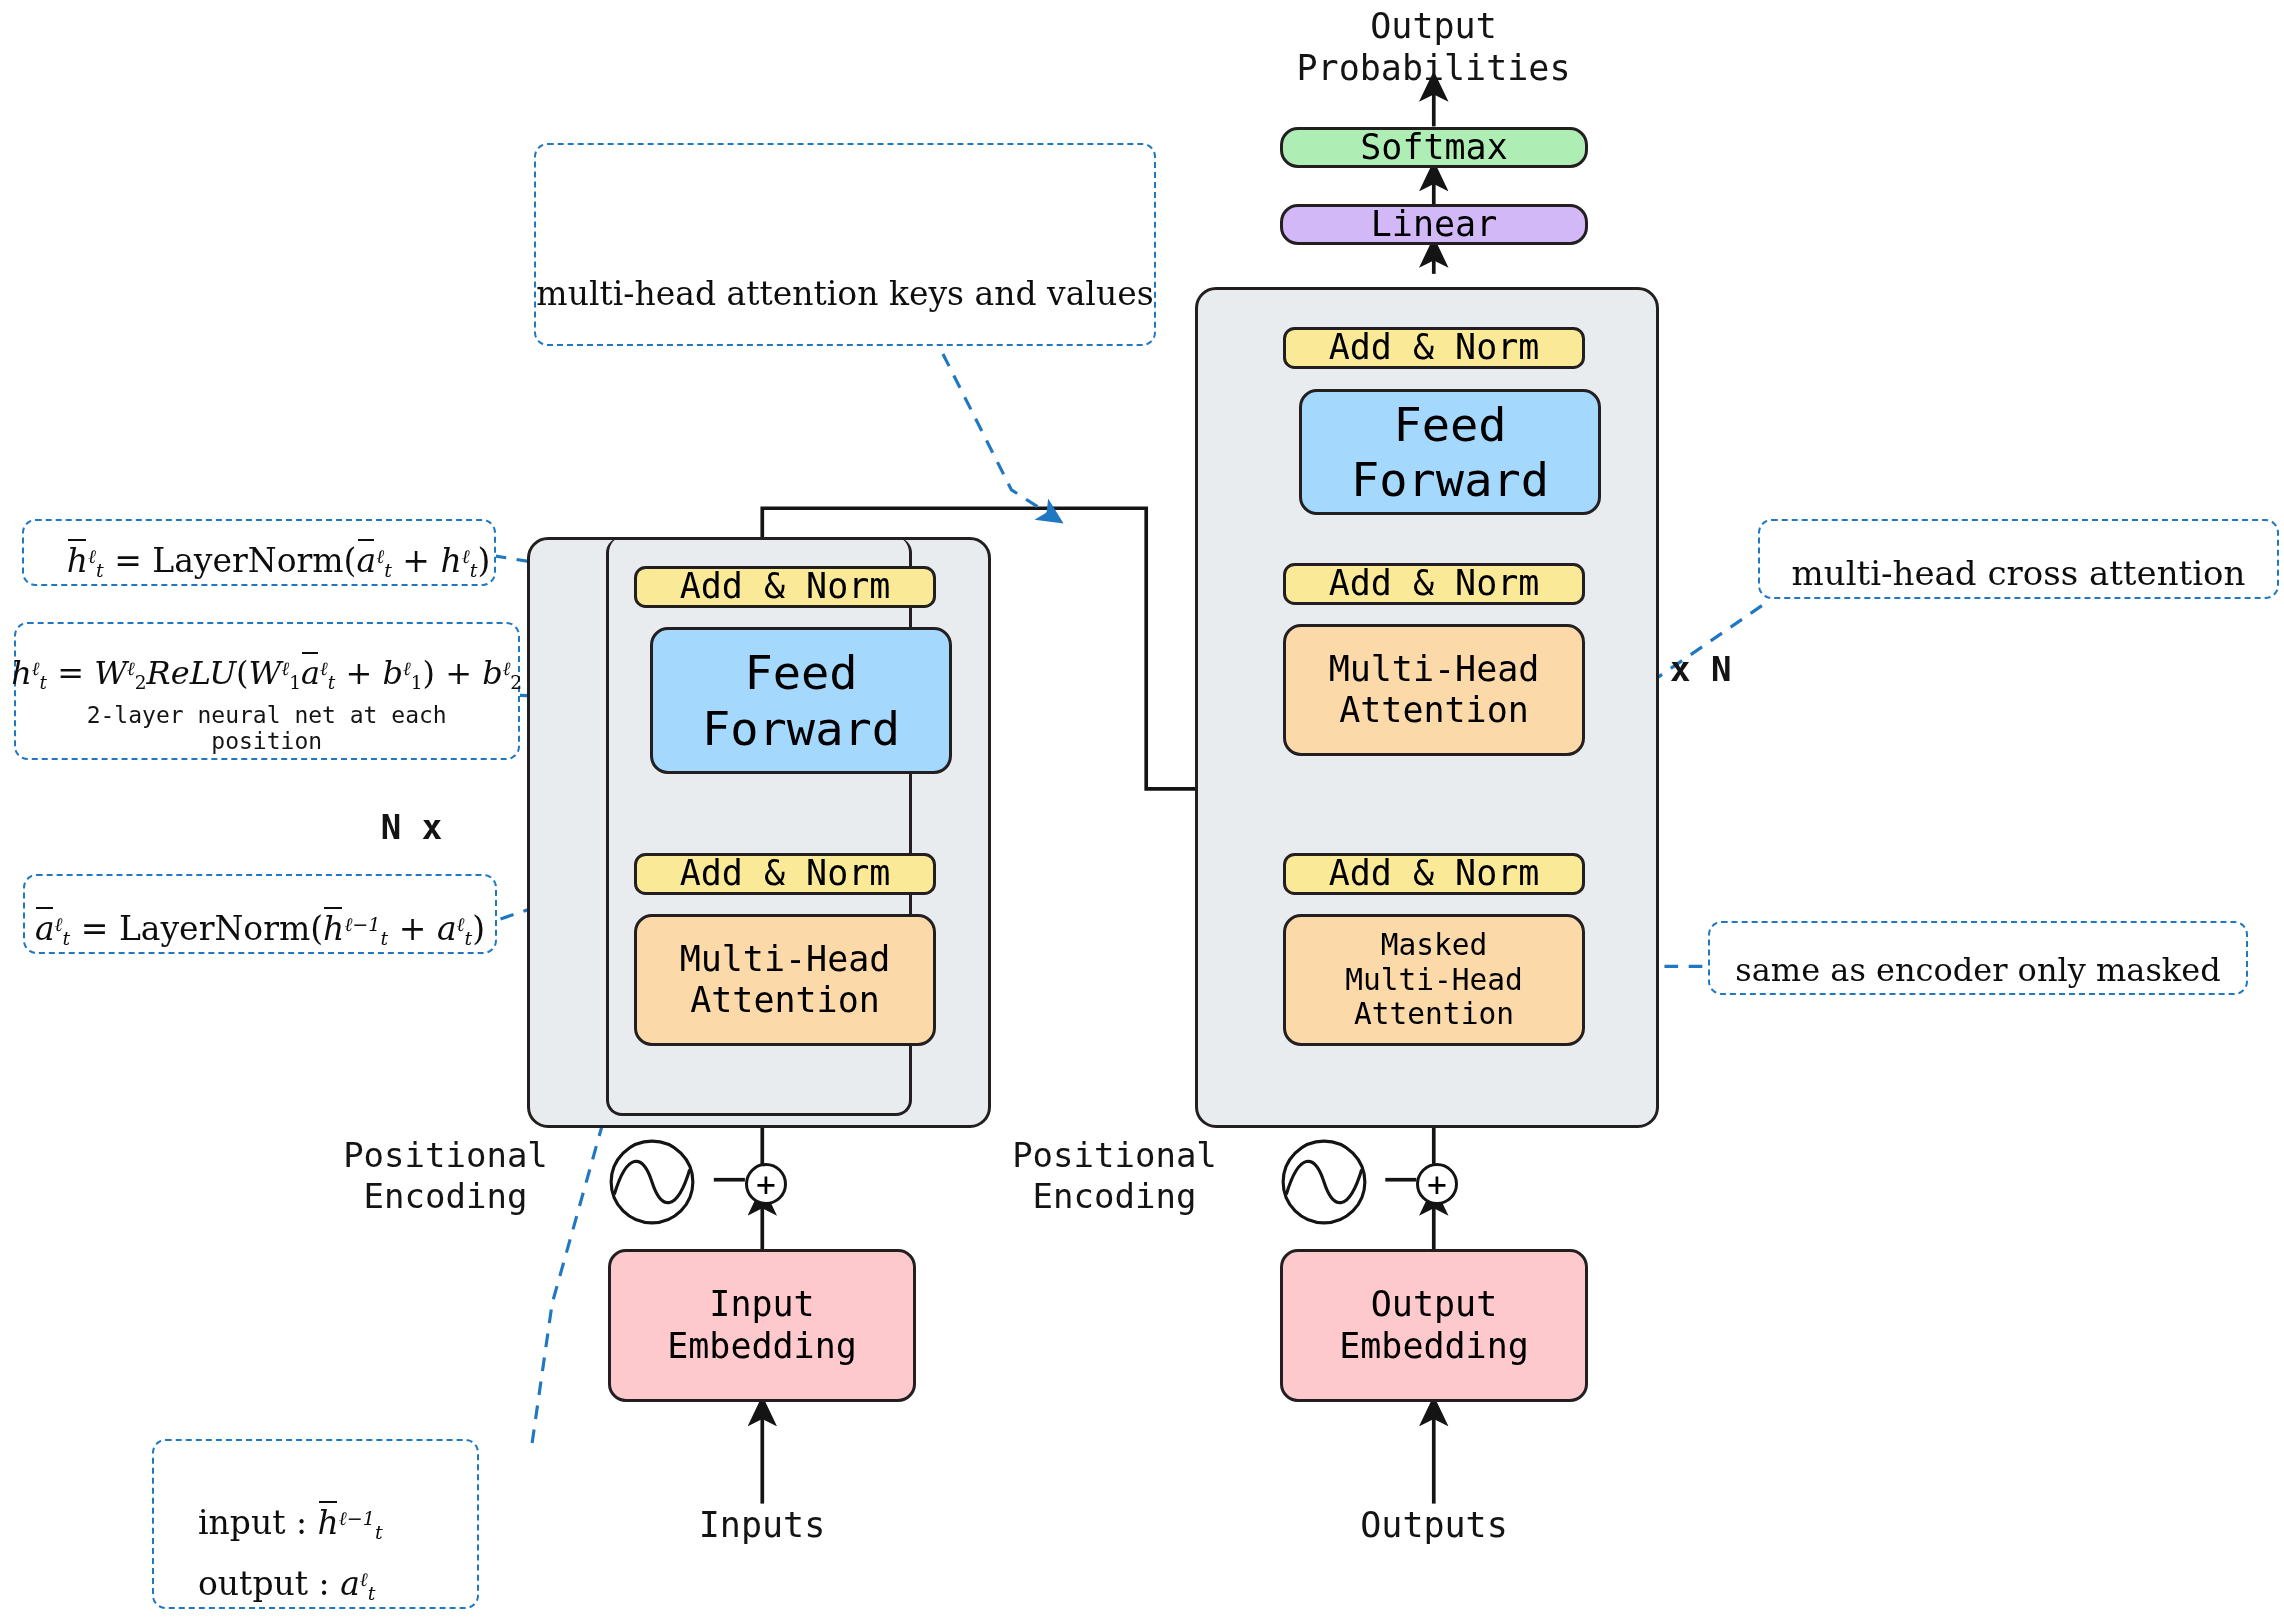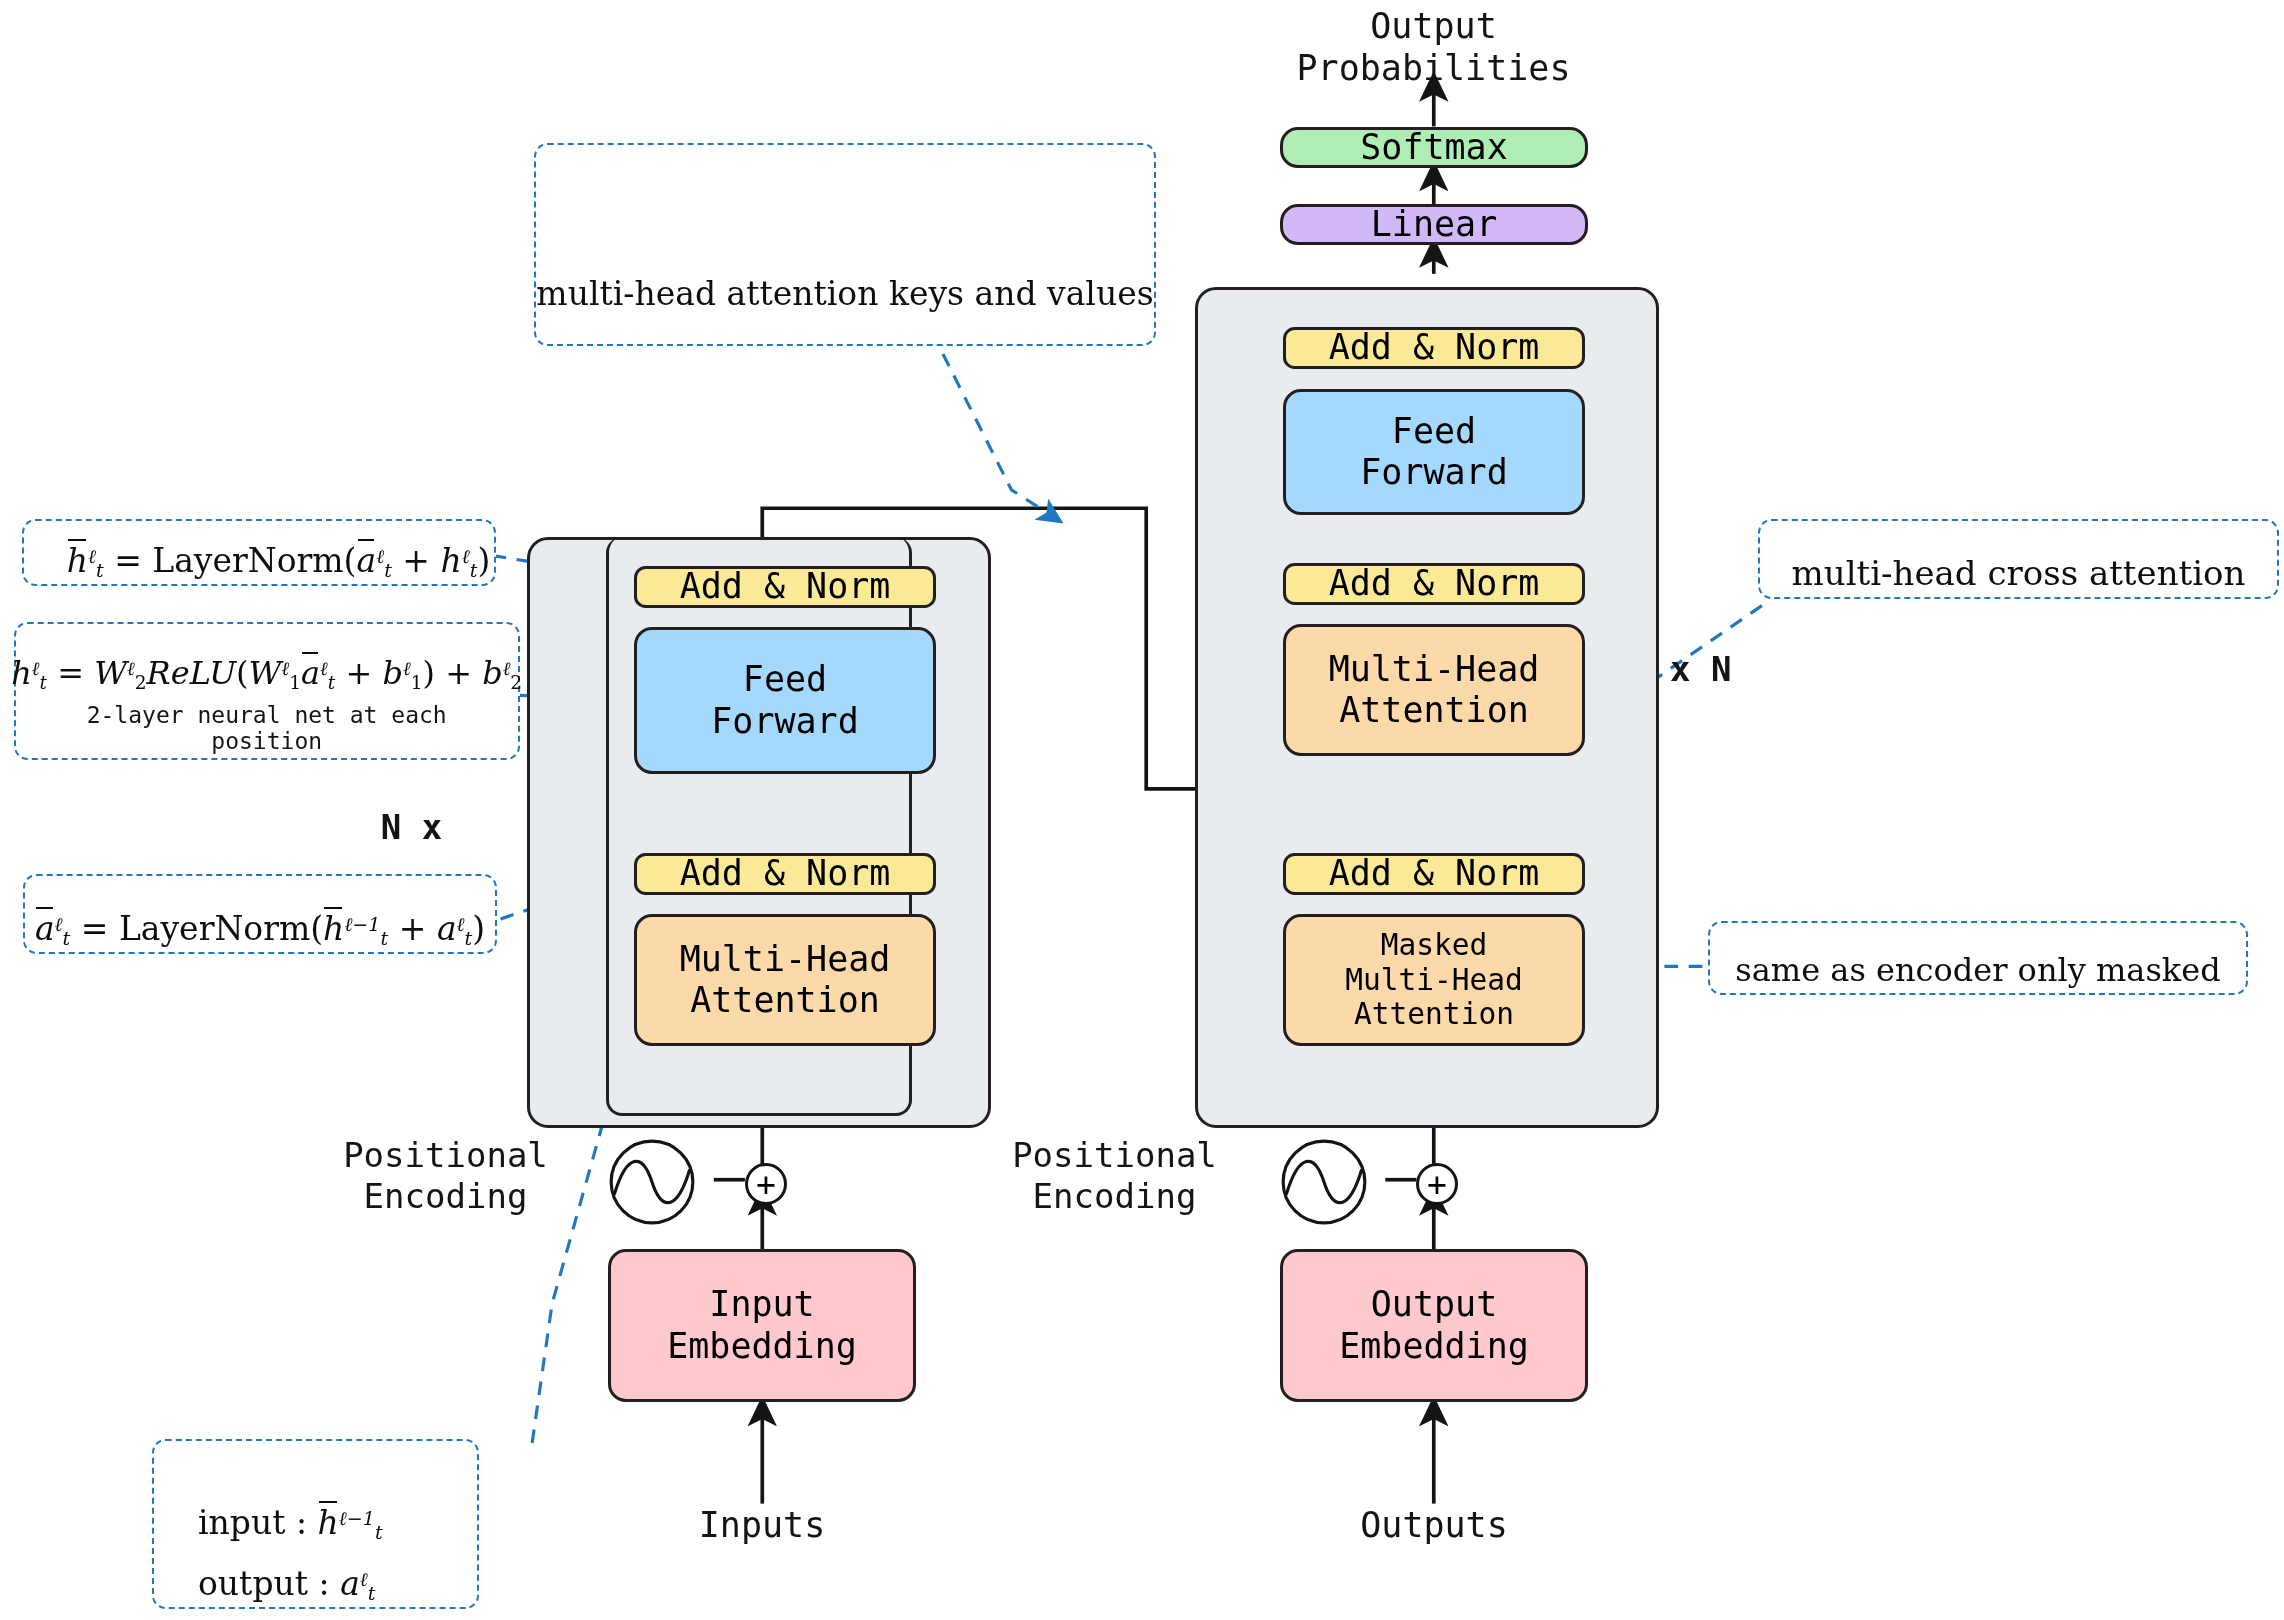--- a/index.html
+++ b/index.html
@@ -23,21 +23,21 @@
   .stackbox{
     position:absolute;box-sizing:border-box;
     background:#e8ecef;border:3.7px solid #231f20;border-radius:21px;z-index:1;
   }
   .innerbox{
     position:absolute;box-sizing:border-box;
     background:transparent;border:3.7px solid #231f20;border-radius:16px;z-index:2;
     border-top:none;
   }
   .addnorm{background:#fae996;font-size:35px;}
-  .ffwd{background:#a5d8fd;font-size:35px;}
+  .ffwd{background:#a5d8fd;font-size:47px;margin-left:16px;}
   .attn{background:#fcd9a8;font-size:35px;}
   .attn-sm{background:#fcd9a8;font-size:29.5px;}
   .embed{background:#fec9cc;font-size:35px;}
   .softmax{background:#aeeeb4;font-size:35px;}
   .linear{background:#d3b8f7;font-size:35px;}
 
   
   .label{
     position:absolute;font-family:"DejaVu Sans Mono", monospace;
     color:#141414;text-align:center;line-height:1.2;white-space:pre-line;z-index:5;

